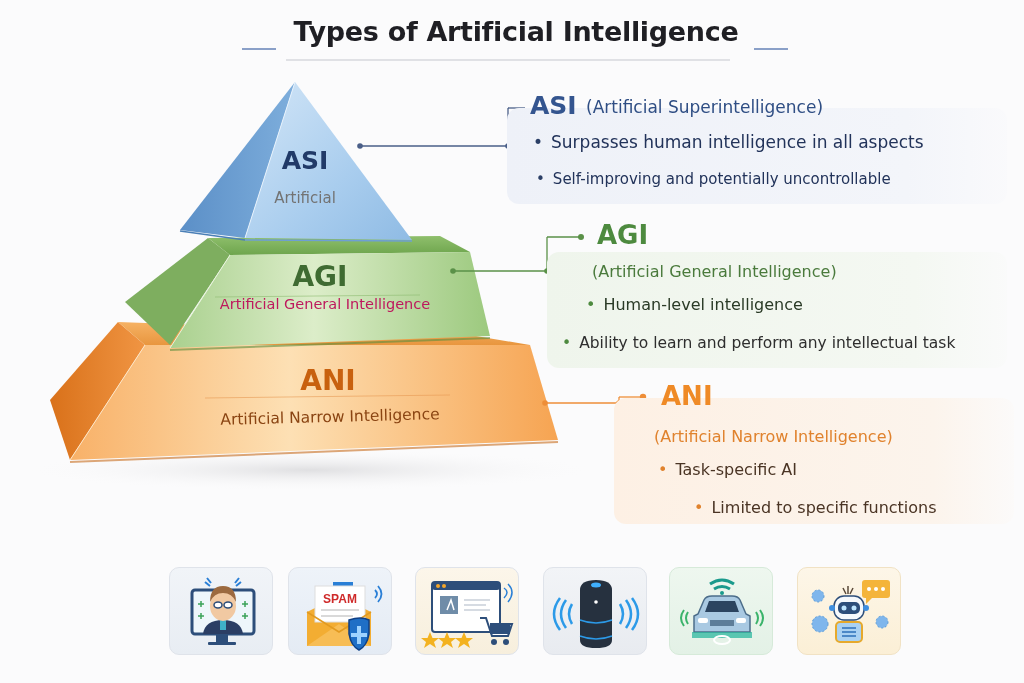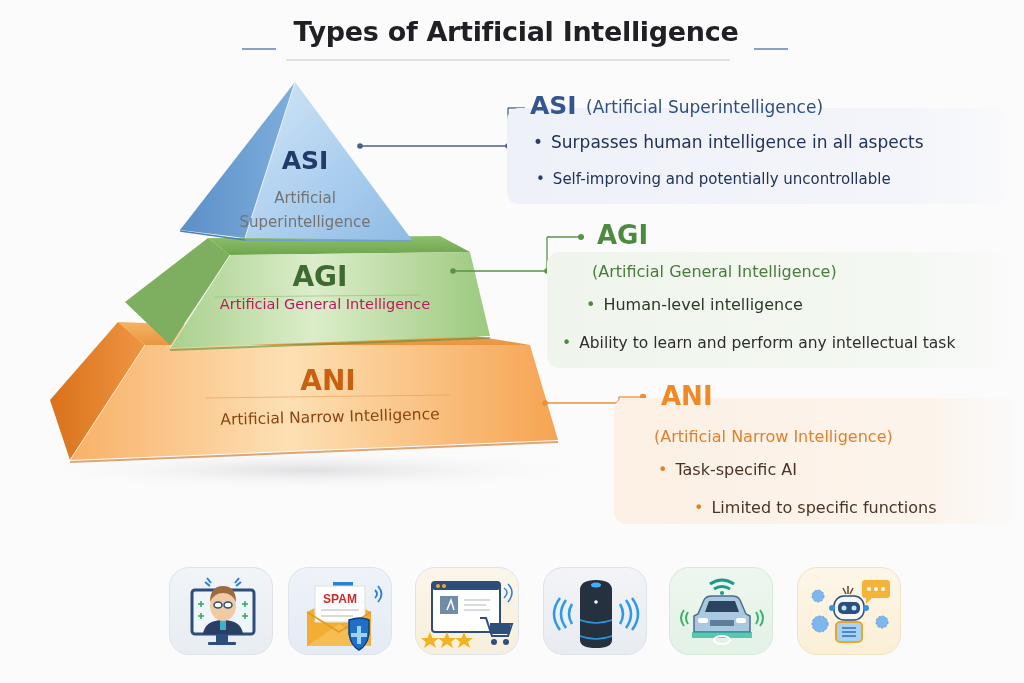--- a/index.html
+++ b/index.html
@@ -51,21 +51,21 @@
   .ani-b1 { left: 658px; top: 460px; font-size: 16px; color: #4a3424; }
   .ani-b2 { left: 658px; top: 498px; font-size: 16px; color: #4a3424; margin-left: 36px; }
 
   .bullet { display: inline-block; margin-right: 8px; }
   .bullet-asi { color: #2b3f66; }
   .bullet-agi { color: #4d8a3f; }
   .bullet-ani { color: #e0822d; }
 
   .icon-tile {
     position: absolute; top: 567px; width: 104px; height: 88px;
-    border-radius: 20px; border: 1px solid #dfe3ea;
+    border-radius: 10px; border: 1px solid #dfe3ea;
   }
   .icon-tile svg { position: absolute; left: 0; top: 0; }
 </style>
 </head>
 <body>
 
 <div class="title-wrap">
   <div class="title-dash" style="left:238px;"></div>
   <div class="title">Types of Artificial Intelligence</div>
   <div class="title-dash" style="left:750px;"></div>
@@ -156,21 +156,20 @@
     <line x1="619" y1="397" x2="643" y2="397" stroke-width="1.3"></line>
     <circle cx="545" cy="403" r="2.8" stroke="none"></circle>
     <circle cx="619" cy="403" r="2.8" stroke="none"></circle>
     <circle cx="643" cy="397" r="3.2" stroke="none"></circle>
   </g>
 </svg>
 
 <div class="layer-text asi-abbr">ASI</div>
 <div class="layer-text asi-full">
   <div>Artificial</div>
-  <div>Superintelligence</div>
 </div>
 <div class="layer-text agi-abbr">AGI</div>
 <div class="layer-text agi-full">Artificial General Intelligence</div>
 <div class="layer-text ani-abbr">ANI</div>
 <div class="layer-text ani-full">Artificial Narrow Intelligence</div>
 
 <div class="panel panel-asi"></div>
 <div class="panel panel-agi"></div>
 <div class="panel panel-ani"></div>
 

